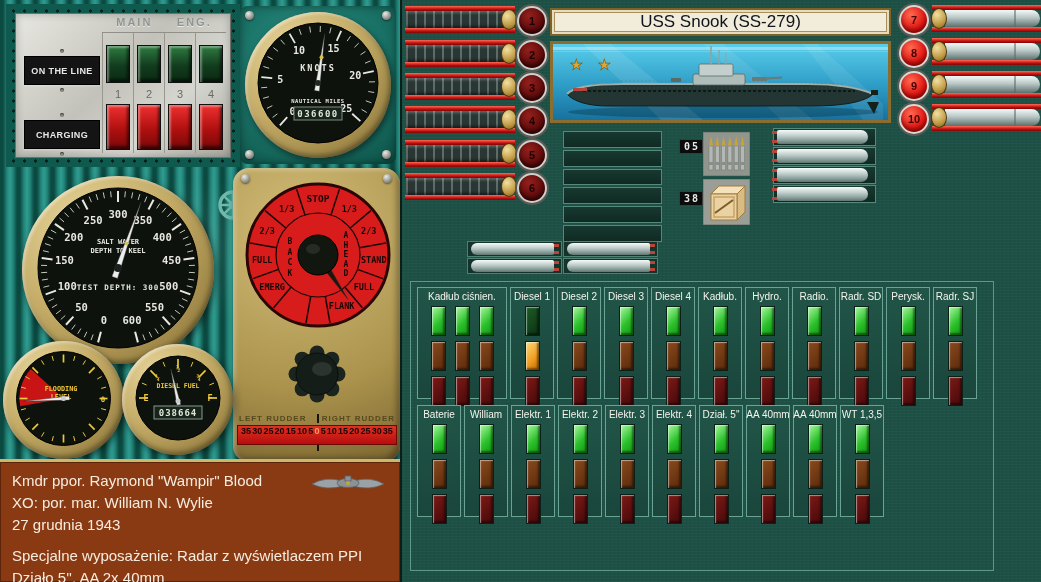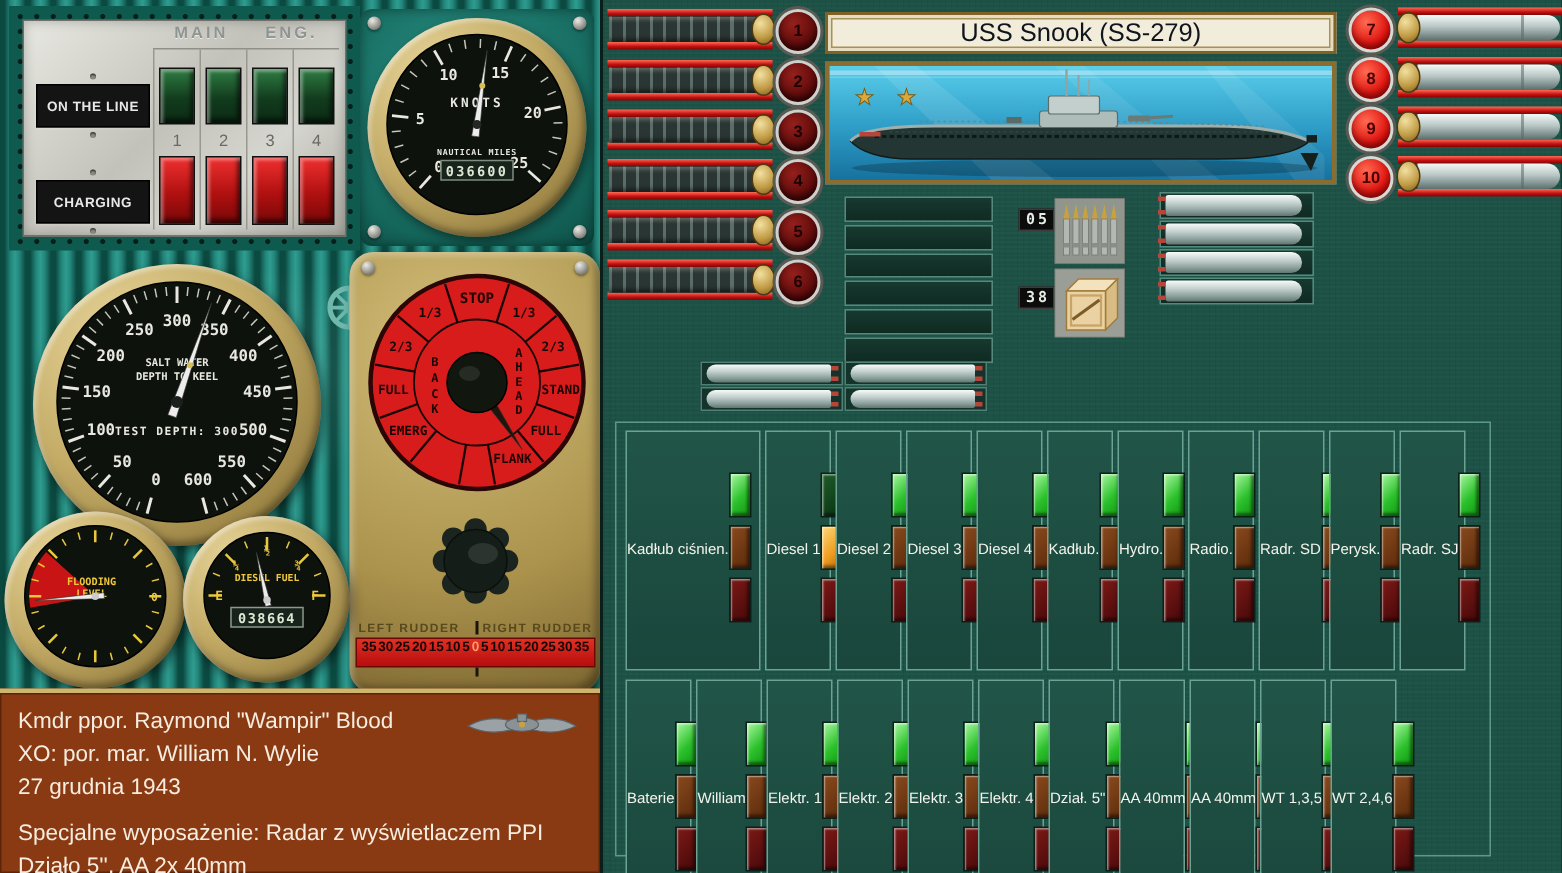--- a/index.html
+++ b/index.html
@@ -107,22 +107,22 @@
   .torp{position:absolute;left:3px;right:7px;top:1px;bottom:1px;
     background:linear-gradient(180deg,#f6fbf9,#c2cfcd 40%,#8aa09c 75%,#627470);border-radius:7px 2px 2px 7px;}
   .torp::before,.torp::after{content:"";position:absolute;width:5px;height:3px;background:#b8453a;}
   .torp::before{right:-5px;top:1px}.torp::after{right:-5px;bottom:1px}
   .torp.rev{border-radius:2px 7px 7px 2px;}
   .torp.rev::before{left:-5px;right:auto}.torp.rev::after{left:-5px;right:auto}
 
   .status-panel{position:absolute;left:8px;top:281px;width:584px;height:290px;box-sizing:border-box;
     border:1px solid #5e988a;padding:5px 6px;}
   .srow{display:flex;margin-bottom:6px;}
-  .sbox{width:44px;height:160px;box-sizing:border-box;border:1px solid #6aa294;margin-right:3px;
-    background:linear-gradient(180deg,#215548,#1a463c);display:flex;flex-direction:row;align-items:center;}
+  .sbox{width:44px;height:112px;box-sizing:border-box;border:1px solid #6aa294;margin-right:3px;
+    background:linear-gradient(180deg,#215548,#1a463c);display:flex;flex-direction:column;align-items:center;}
   .sbox.wide{width:90px;}
   .slabel{font-size:10px;color:#f4f4ec;margin:3px 0 4px;white-space:nowrap;}
   .lights-wrap{display:flex;gap:9px;}
   .lcol{display:flex;flex-direction:column;}
   .light{width:13px;height:28px;margin-bottom:5px;border:1px solid #0c1f18;
     box-shadow:inset 1px 1px 1px rgba(255,255,255,.5),inset -2px -2px 2px rgba(0,0,0,.45);}
   .lt-green.on{background:linear-gradient(135deg,#a8f8a0,#2cc12c 55%,#119611);}
   .lt-green.off{background:linear-gradient(135deg,#1e5c28,#0a3212);}
   .lt-amber.on{background:linear-gradient(135deg,#ffd878,#ef9c20 60%,#b86a08);}
   .lt-amber.off{background:linear-gradient(135deg,#8a4a1e,#5a2a0a);}
@@ -876,27 +876,17 @@
             <div class="sbox">
               <div class="slabel">WT 1,3,5</div>
               <div class="lights-wrap">
                 <div class="lcol">
                   <div class="light lt-green on"></div>
                   <div class="light lt-amber off"></div>
                   <div class="light lt-red off"></div>
                 </div>
               </div>
             </div>
-            <div class="sbox">
-              <div class="slabel">WT 2,4,6</div>
-              <div class="lights-wrap">
-                <div class="lcol">
-                  <div class="light lt-green on"></div>
-                  <div class="light lt-amber off"></div>
-                  <div class="light lt-red off"></div>
-                </div>
-              </div>
-            </div>
           </div>
         </div>
     </div>
   </div>
 </div>
 
 </body></html>

